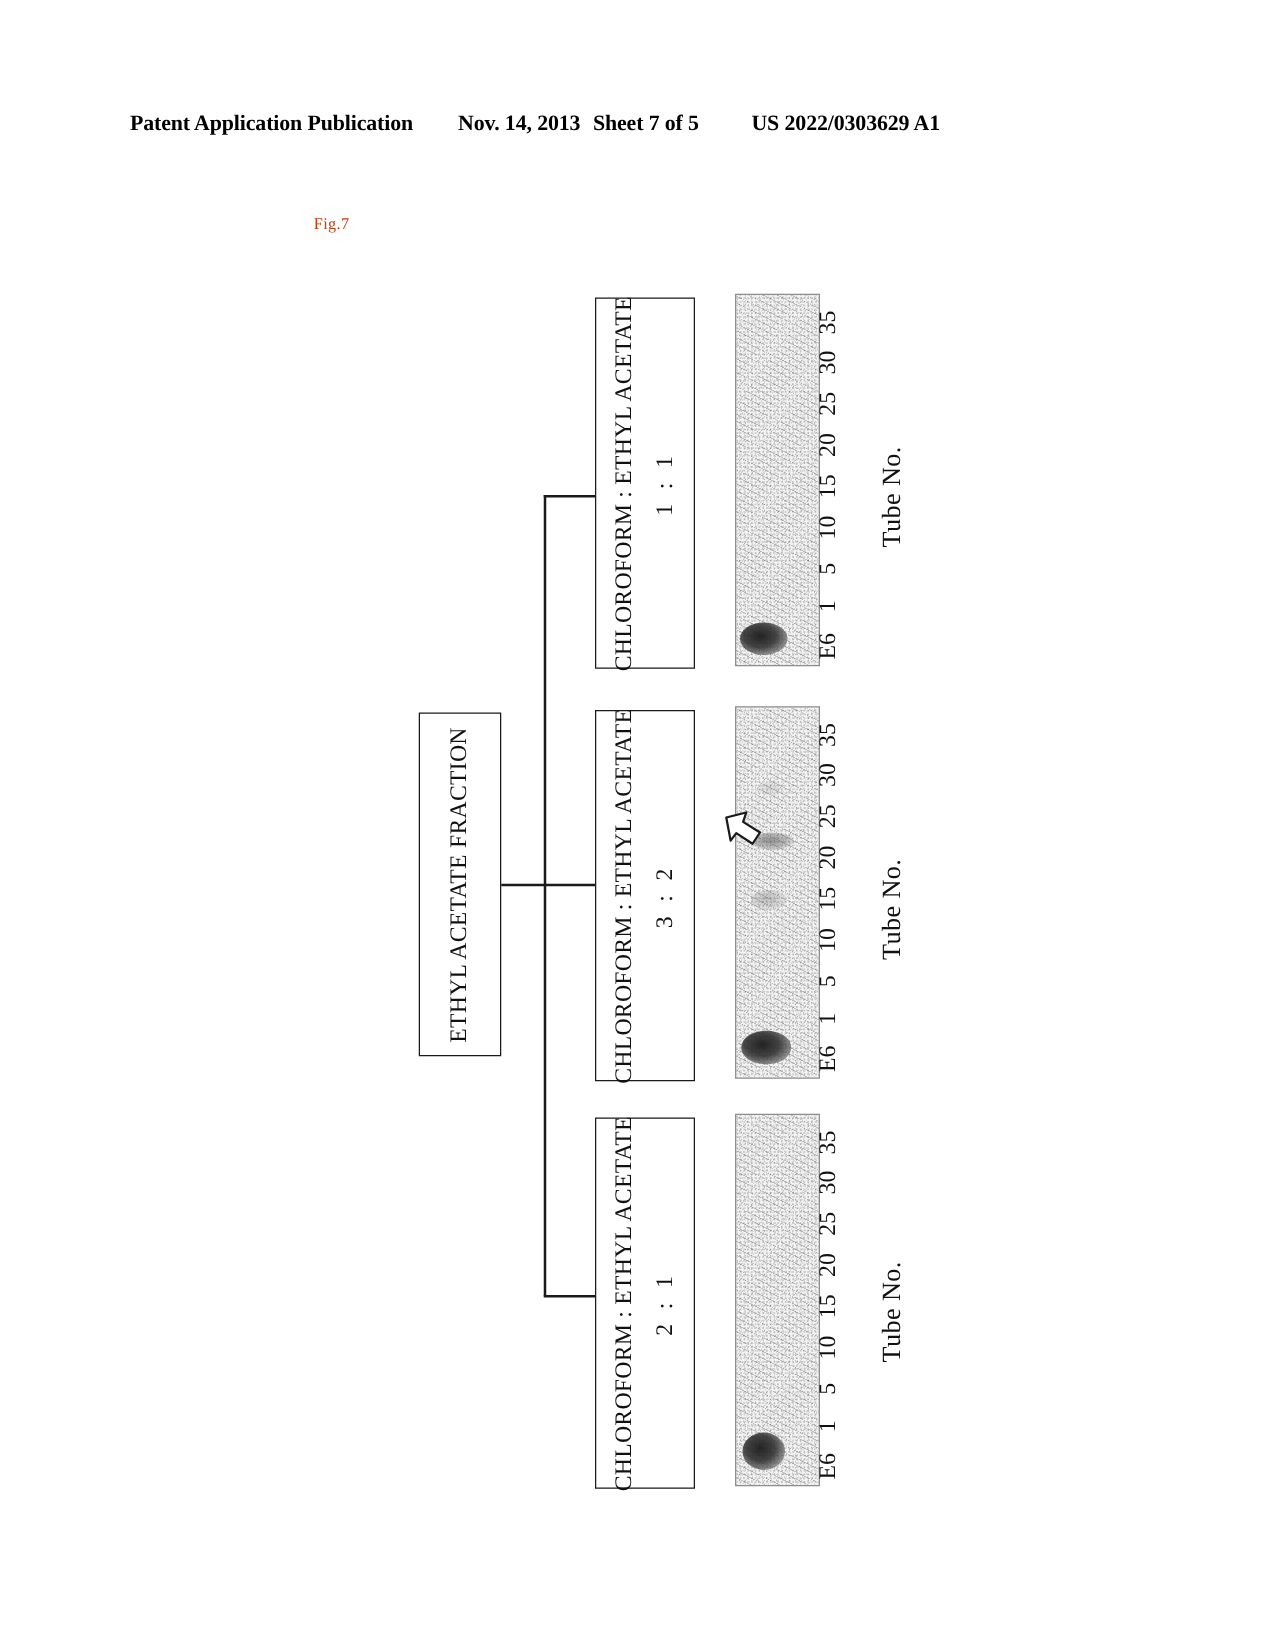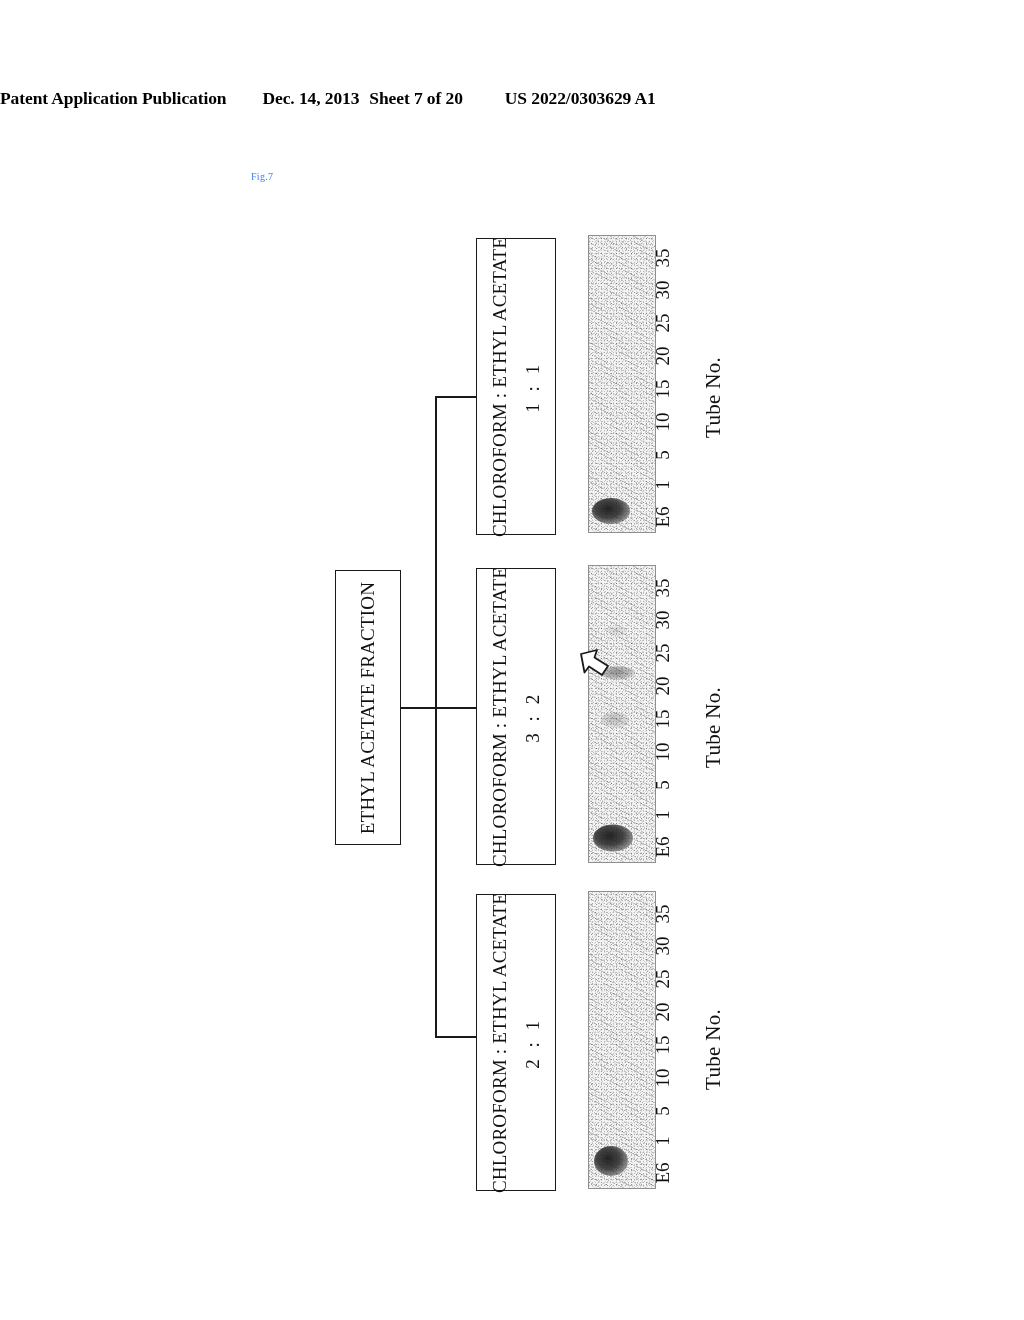--- a/index.html
+++ b/index.html
@@ -17,40 +17,41 @@
   }
 
   
   #pub-header {
     position: absolute;
     left: 0;
     top: 88px;
     width: 856px;
     height: 28px;
     display: flex;
+    justify-content: center;
     align-items: baseline;
     font-family: "Liberation Serif", serif;
     font-weight: bold;
     font-size: 17.5px;
     letter-spacing: -0.1px;
     white-space: nowrap;
   }
   #pub-header .seg { display: inline-block; }
   #pub-header .gap-a { width: 36px; }
   #pub-header .gap-b { width: 10px; }
   #pub-header .gap-c { width: 42px; }
 
   
   #fig-label {
     position: absolute;
     left: 251px;
     top: 171px;
     font-family: "Liberation Serif", serif;
-    font-size: 10px;
-    color: #3b82f6;
+    font-size: 13px;
+    color: #c2410c;
     letter-spacing: 0.3px;
   }
 
   
   #diagram {
     position: absolute;
     left: 0;
     top: 0;
     width: 1024px;
     height: 1320px;
@@ -199,23 +200,23 @@
     white-space: nowrap;
     letter-spacing: 0.3px;
   }
 </style>
 </head>
 <body>
 
 <div id="pub-header">
   <span class="seg">Patent Application Publication</span>
   <span class="gap-a"></span>
-  <span class="seg">Dec. 14, 2013</span>
+  <span class="seg">Nov. 14, 2013</span>
   <span class="gap-b"></span>
-  <span class="seg">Sheet 7 of 20</span>
+  <span class="seg">Sheet 7 of 5</span>
   <span class="gap-c"></span>
   <span class="seg">US 2022/0303629 A1</span>
 </div>
 
 <div id="fig-label">Fig.7</div>
 
 <div id="diagram">
 
   <div class="conn h" style="left:400px; top:707px; width:36px;"></div>
 

